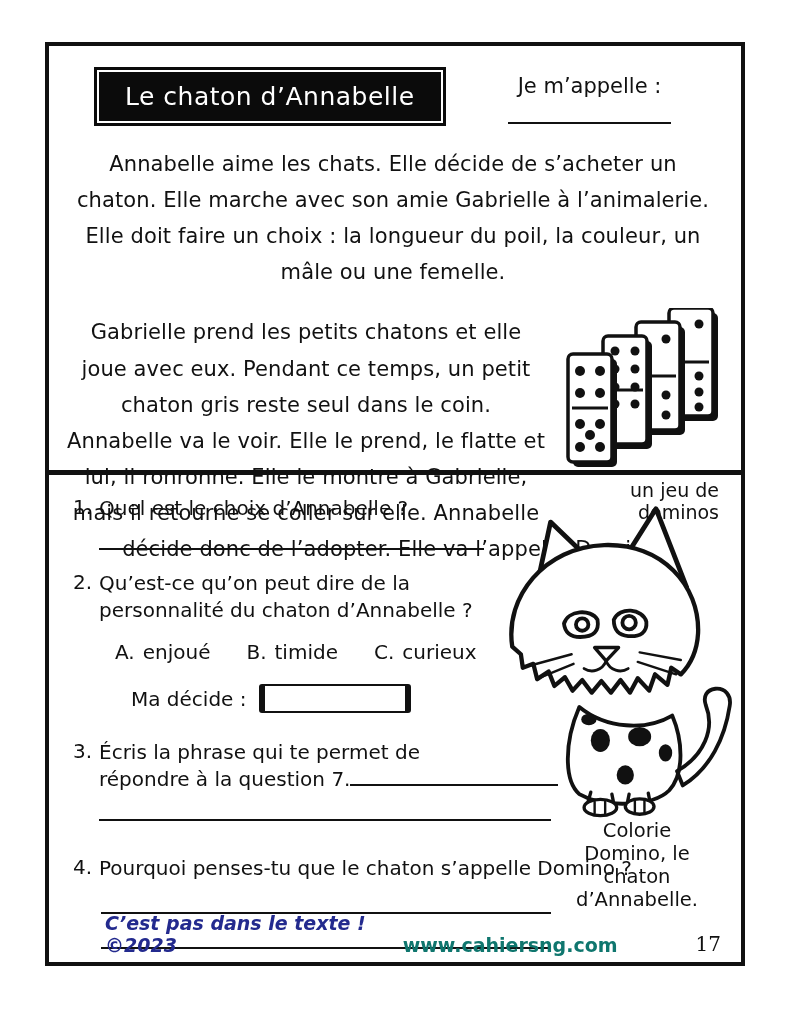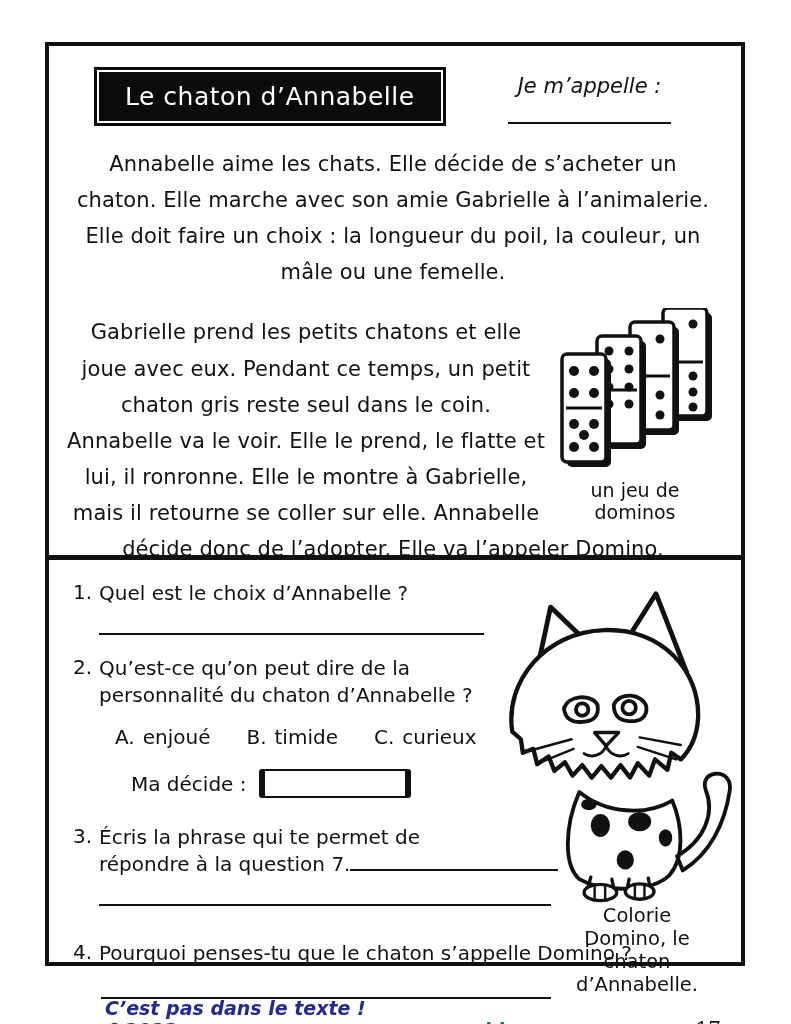--- a/index.html
+++ b/index.html
@@ -1,37 +1,37 @@
 <!DOCTYPE html>
 <html><head>
 <meta charset="utf-8">
 <style>
   * { margin:0; padding:0; box-sizing:border-box; }
   body { background:#ffffff; font-family:"DejaVu Sans", sans-serif; color:#111; }
   .page { position:relative; width:791px; height:1024px; background:#fff; overflow:hidden; }
   .frame { position:absolute; left:45px; top:42px; width:700px; height:924px; border:4px solid #111; background:#fff; }
 
   
-  .top { height:514px; border-bottom:5px solid #111; padding:16px 22px 0 18px; }
+  .top { height:429px; border-bottom:5px solid #111; padding:16px 22px 0 18px; }
   .header-row { display:flex; align-items:flex-start; margin-top:8px; }
   .title-box { position:relative; margin-left:30px; background:#0b0b0b; color:#fff;
                border:2px solid #fff; outline:3px solid #0b0b0b; padding:10px 26px;
                font-size:25px; letter-spacing:0.5px; white-space:nowrap; }
   .title-box::before { content:""; position:absolute; top:-9px; left:-11px; width:48%; bottom:9px;
                border:2px solid #2b2b2b; z-index:-1; background:#fff; }
   .title-box::after  { content:""; position:absolute; top:-7px; right:-14px; width:46%; bottom:-10px;
                border:2px solid #2b2b2b; z-index:-1; background:#fff; }
-  .name-area { margin-left:auto; margin-right:48px; text-align:center; padding-top:4px;font-style:italic; }
+  .name-area { margin-left:auto; margin-right:48px; text-align:center; padding-top:4px; }
   .name-label { font-size:21px; }
   .name-line { width:163px; border-bottom:2px solid #111; height:24px; margin-top:2px; }
 
   .para { font-size:21px; line-height:1.72; letter-spacing:0.1px;text-align:center; }
   .p1 { margin-top:22px; }
   .para2-wrap { margin-top:24px; }
-  .domino-fig { float:right; width:168px; text-align:center; margin:-6px 0 0 6px; }
+  .domino-fig { float:right; width:168px; text-align:right; margin:-6px 0 0 6px; }
   .domino-fig figcaption { font-size:19px; line-height:1.15; margin-top:4px; }
 
   
   .bottom { position:relative; height:487px; padding:20px 20px 0 18px; font-size:20px; }
   .q { display:flex; }
   .qnum { width:32px; flex:none; text-align:right; padding-right:7px; }
   .qtext { line-height:1.35; }
   .wline { border-bottom:2px solid #111; }
   .q1-line { width:385px; margin:26px 0 0 32px; height:2px; }
   .q2 { margin-top:20px; }

